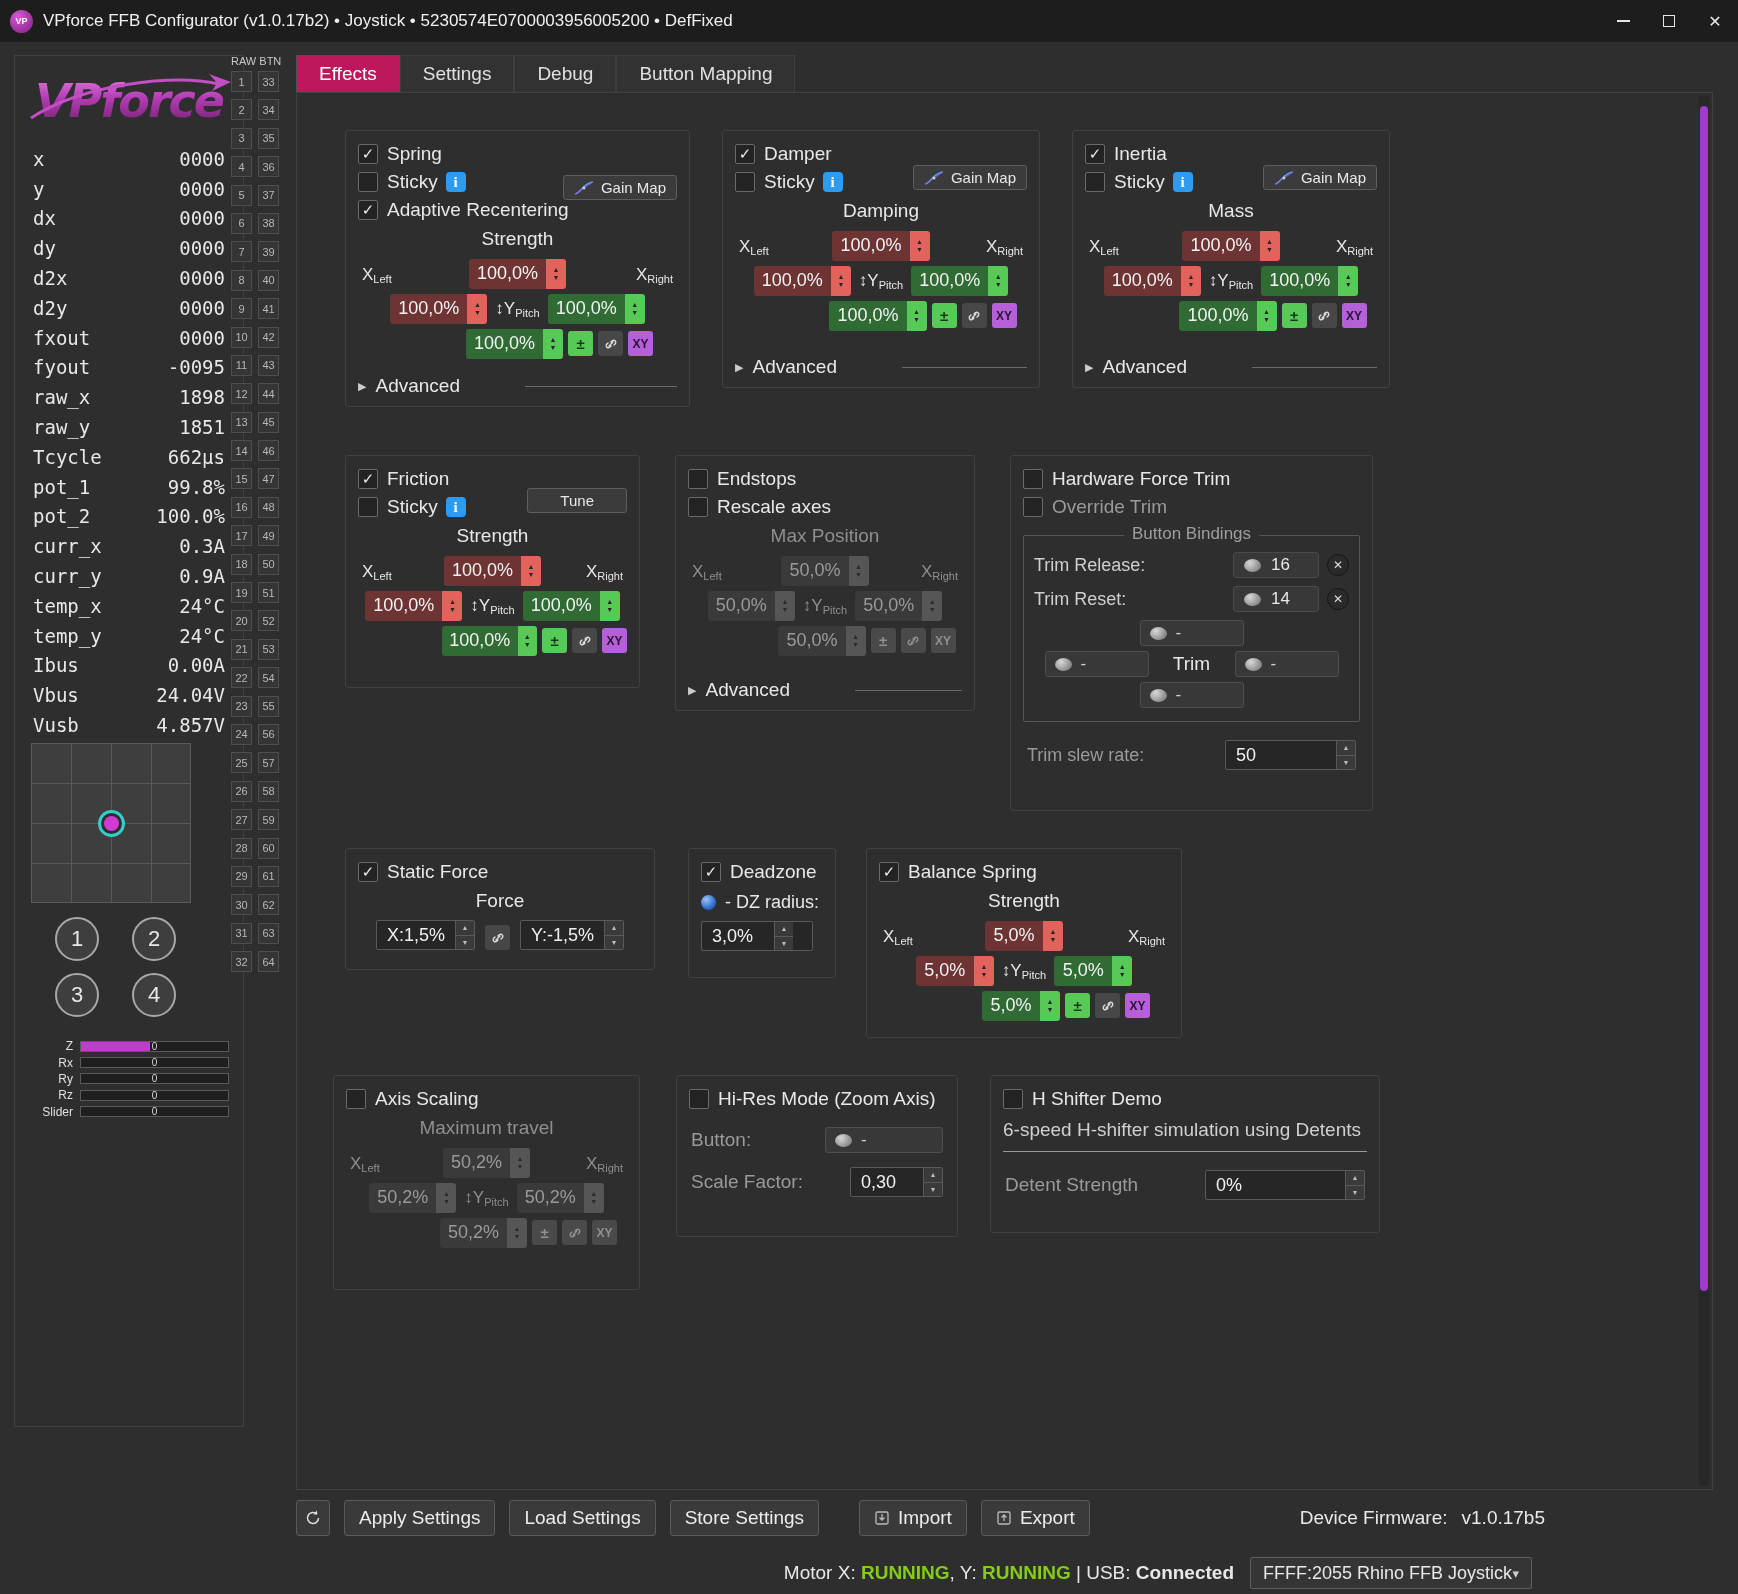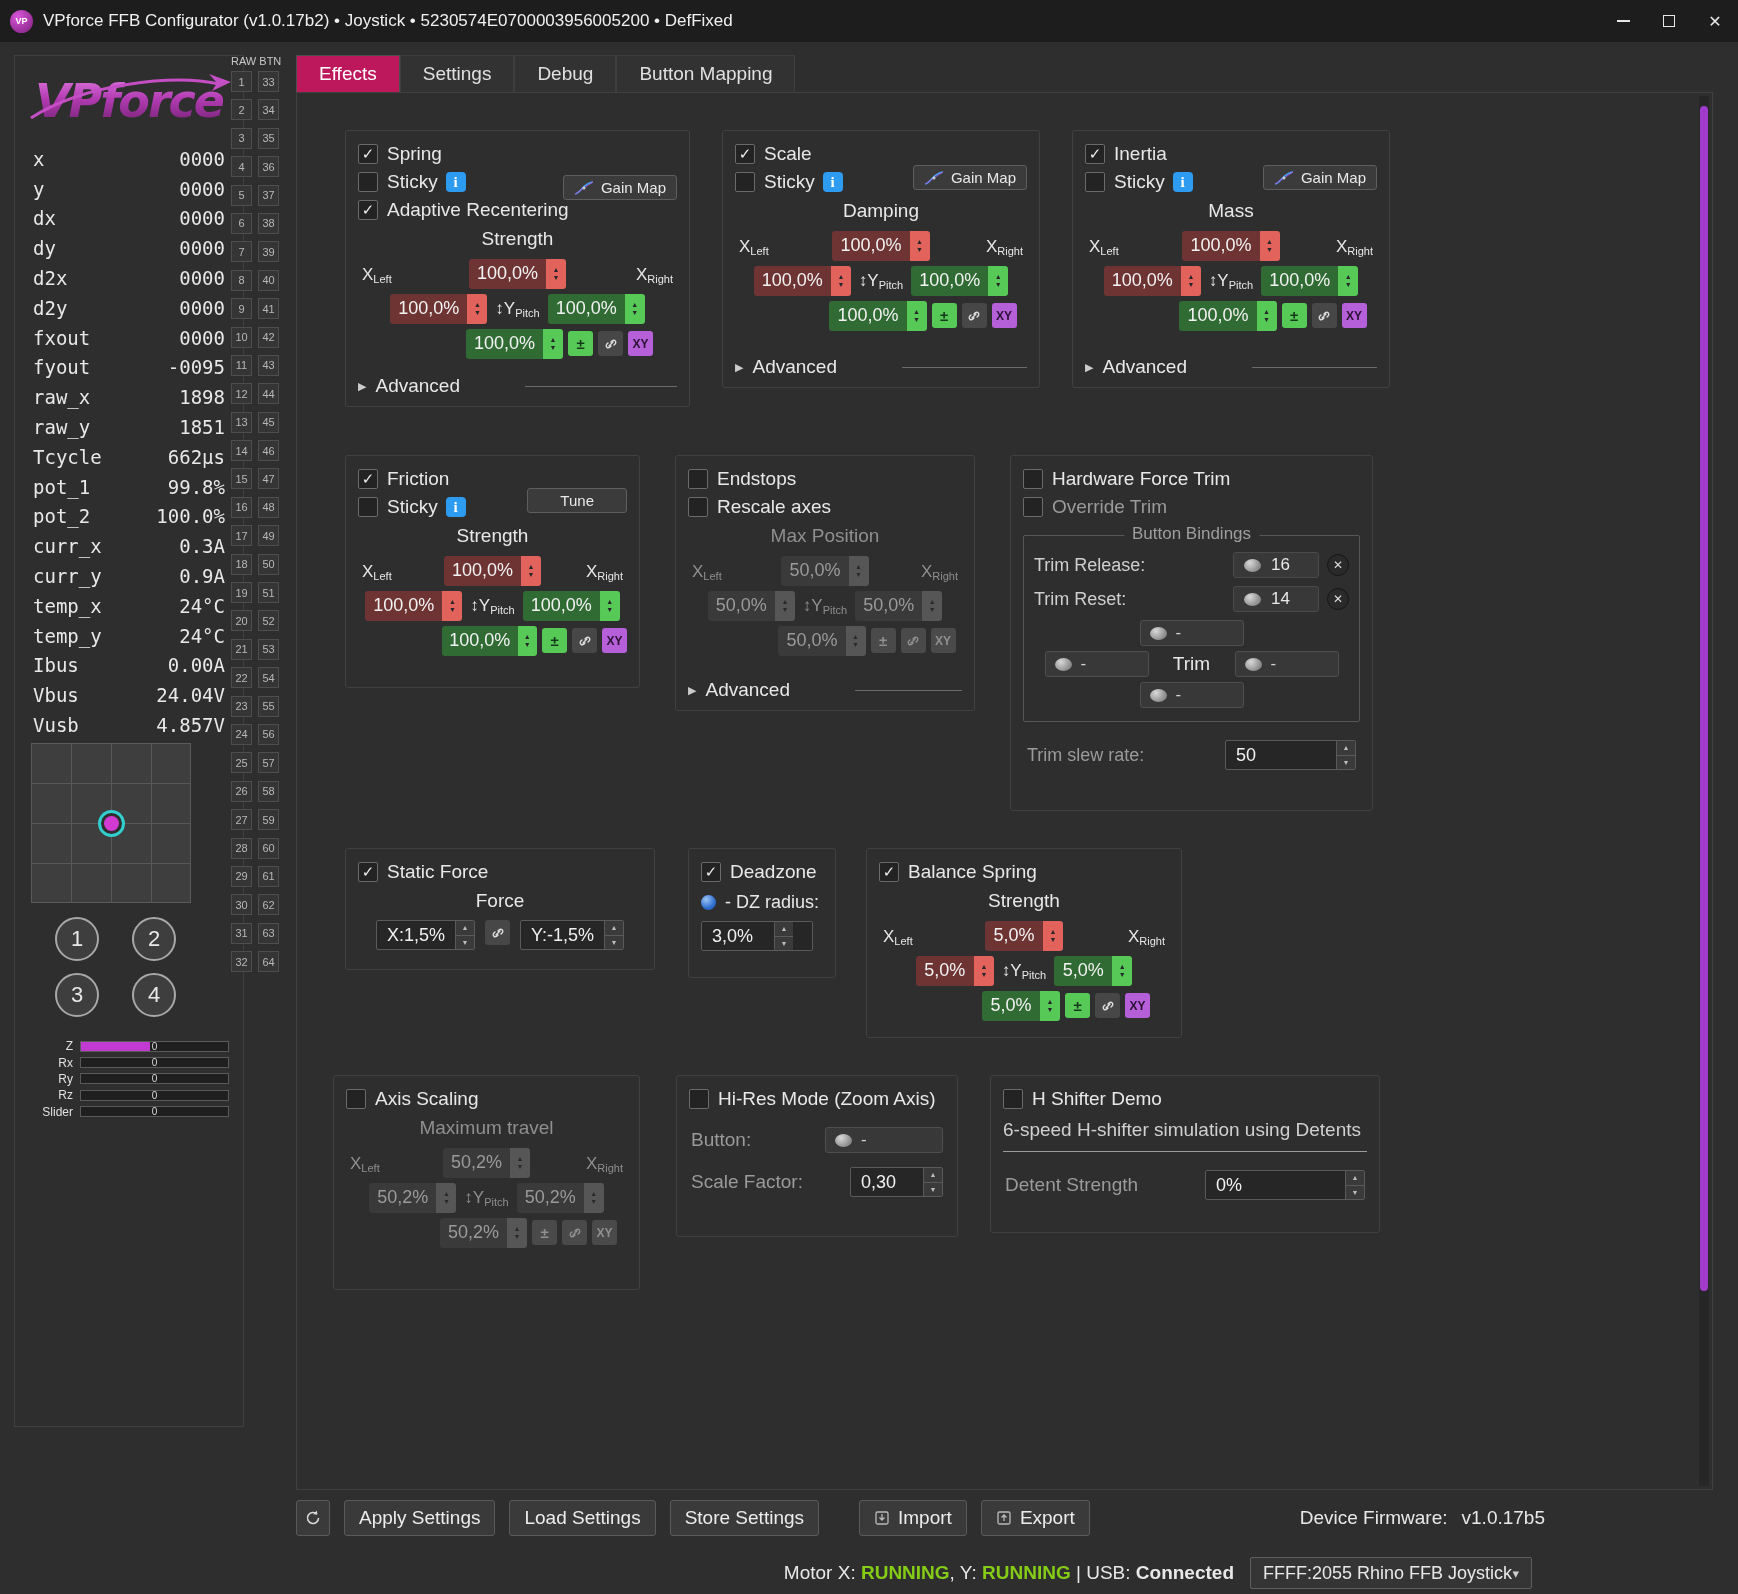--- a/index.html
+++ b/index.html
@@ -140,21 +140,21 @@
   .oval { width:17px; height:13px; border-radius:50%; flex:none;
     background: radial-gradient(circle at 35% 30%, #d8d8d8, #8b8b8b 70%); }
   .removebtn { width:22px; height:22px; border-radius:50%; background:#2a2a2a; border:1px solid #161616;
     color:#dcdcdc; font-size:12px; display:flex; align-items:center; justify-content:center; flex:none; }
   .trow { display:flex; justify-content:center; align-items:center; gap:10px; margin:5px 0; }
   .slot { width:104px; height:26px; background:#383838; border:1px solid #4f4f4f; border-radius:3px;
     display:flex; align-items:center; gap:9px; padding:0 9px; font-size:17px; color:#cfcfcf; }
   .trimcenter { width:66px; text-align:center; font-size:19px; color:#e8e8e8; }
   .slewrow { display:flex; align-items:center; justify-content:space-between; margin-top:18px; padding:0 4px; font-size:18px; }
 
-  .sfrow { display:flex; align-items:flex-start; justify-content:center; gap:10px; margin-top:2px; }
+  .sfrow { display:flex; align-items:flex-end; justify-content:center; gap:10px; margin-top:2px; }
   .dzrow { display:flex; align-items:center; gap:9px; font-size:18px; margin:6px 0 8px; }
   .sphere { width:15px; height:15px; border-radius:50%; flex:none;
     background: radial-gradient(circle at 35% 30%, #9cc4f5, #2f6fd0 60%, #1b4a9a); }
   .hrrow { display:flex; align-items:center; justify-content:space-between; margin-top:14px; font-size:19px; padding:0 2px; }
   .hdesc { font-size:19px; color:#d0d0d0; border-bottom:1px solid #9a9a9a; padding:6px 0 10px; margin-bottom:4px; }
 
   .warning { position:absolute; left:15px; top:1330px; font-size:19px; line-height:25px; color:#f0f0f0; }
   .warning .b { font-weight:bold; }
 
   
@@ -483,21 +483,21 @@
     <div class="advanced">
       <span class="adv-arrow">▶</span>
       <span>Advanced</span>
       <span class="adv-line"></span>
     </div>
   </div>
 
   <div class="panel" style="left:425px;top:37px;width:318px;height:258px;">
     <div class="cbrow">
       <span class="cb checked">✓</span>
-      <span>Scale</span>
+      <span>Damper</span>
     </div>
     <div class="inline-row">
       <div class="cbrow">
         <span class="cb"></span>
         <span>Sticky</span>
       </div>
       <span class="info">i</span>
     </div>
     <button class="gainmap" style="top:34px;">
       <svg width="20" height="14" viewBox="0 0 20 14">

